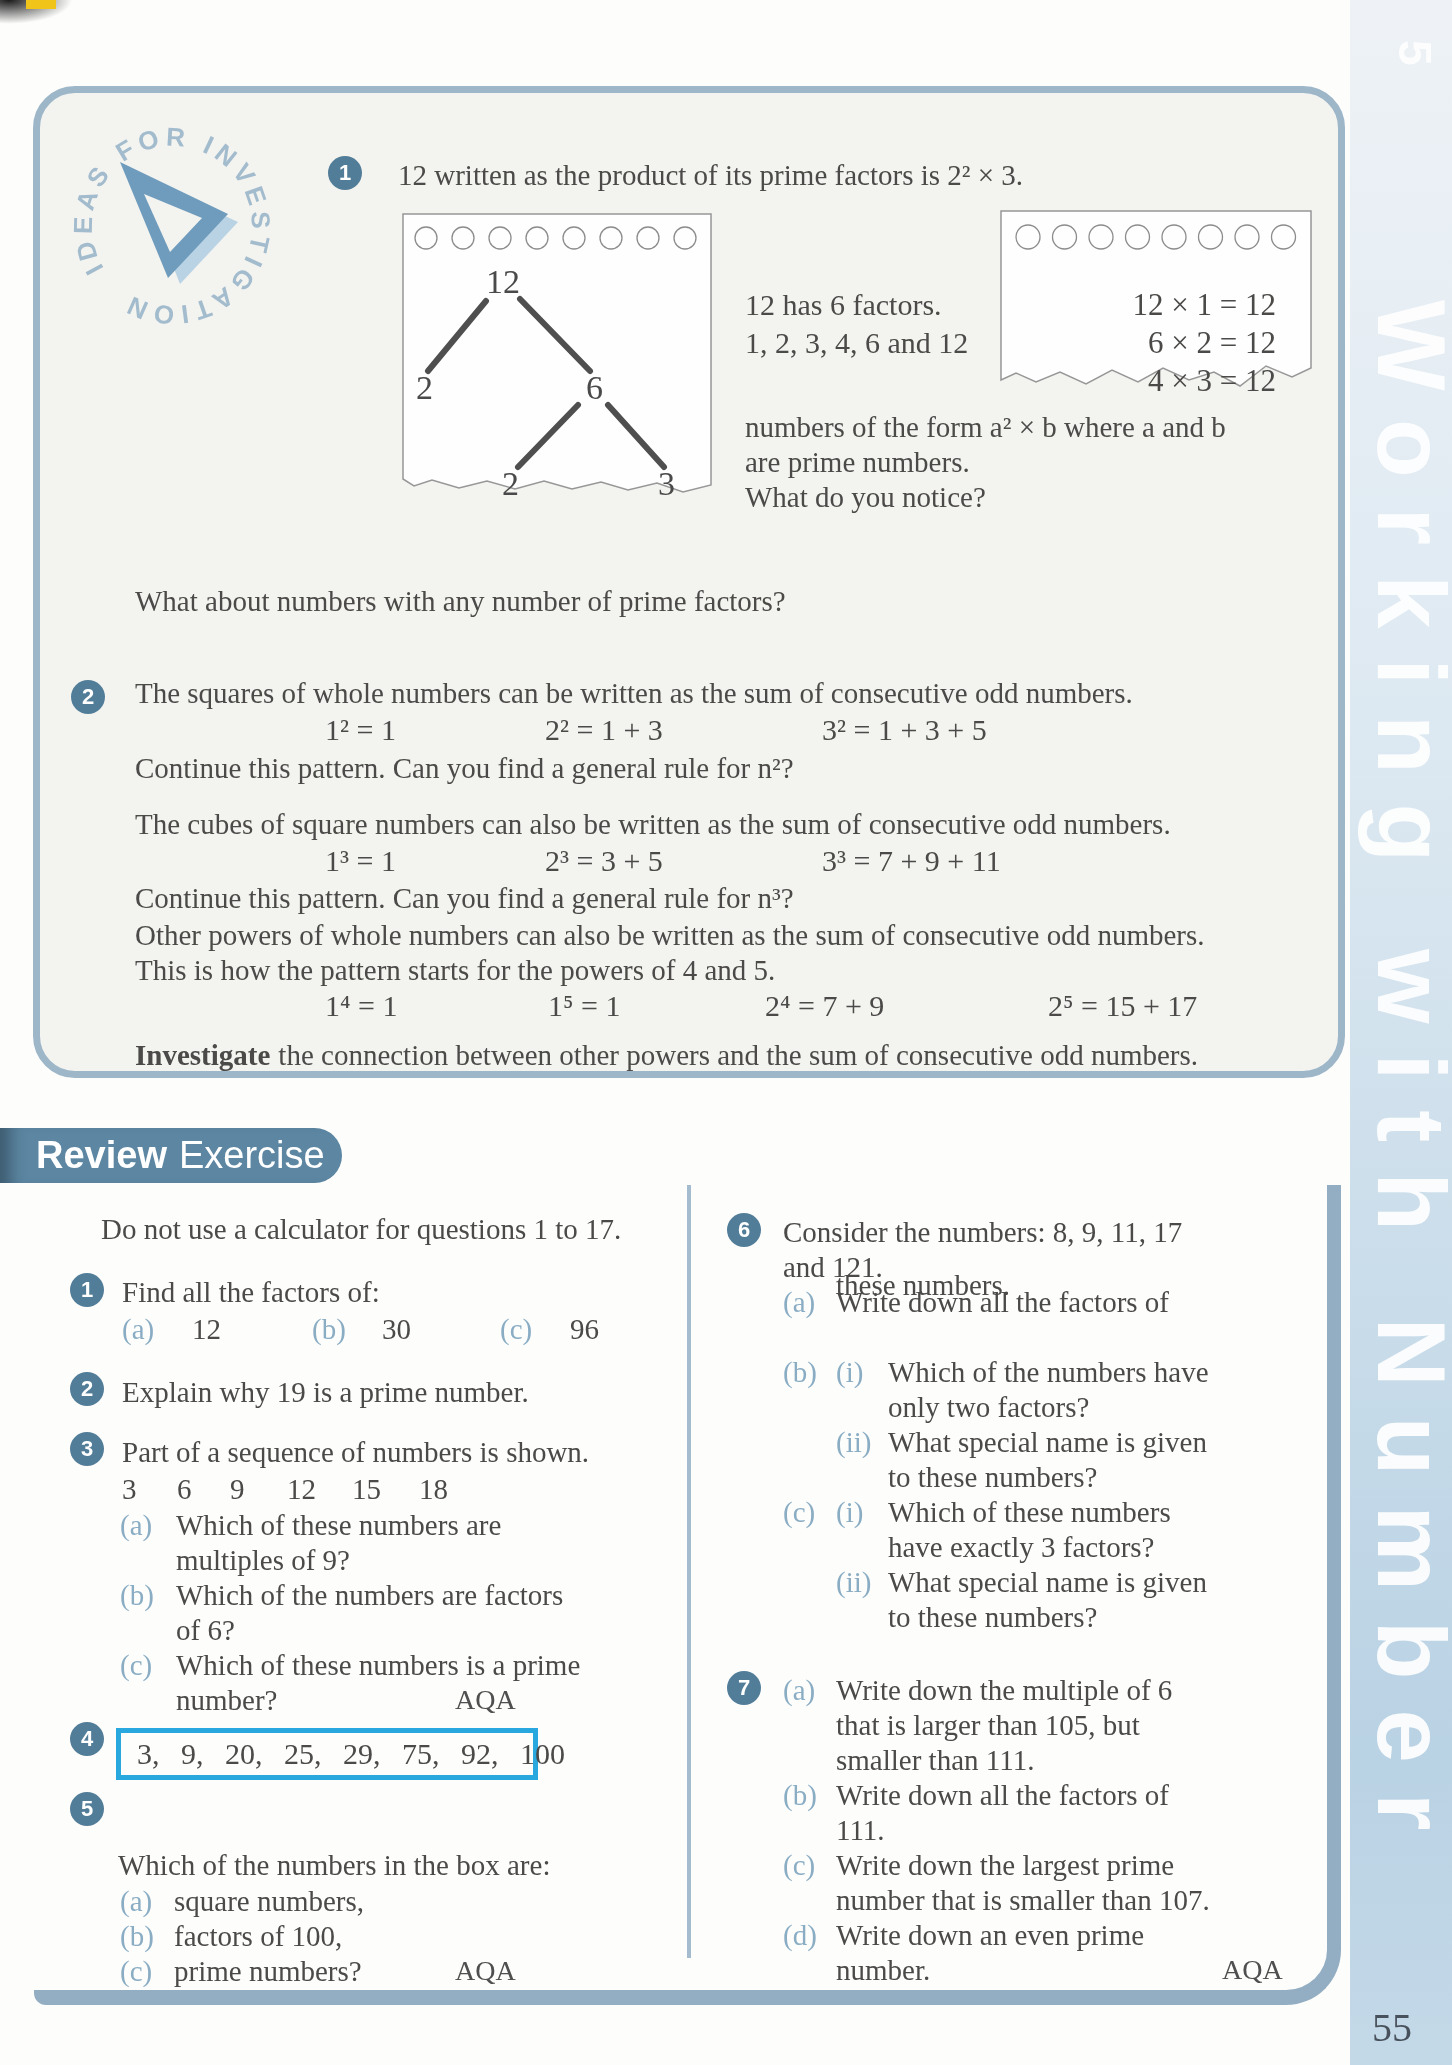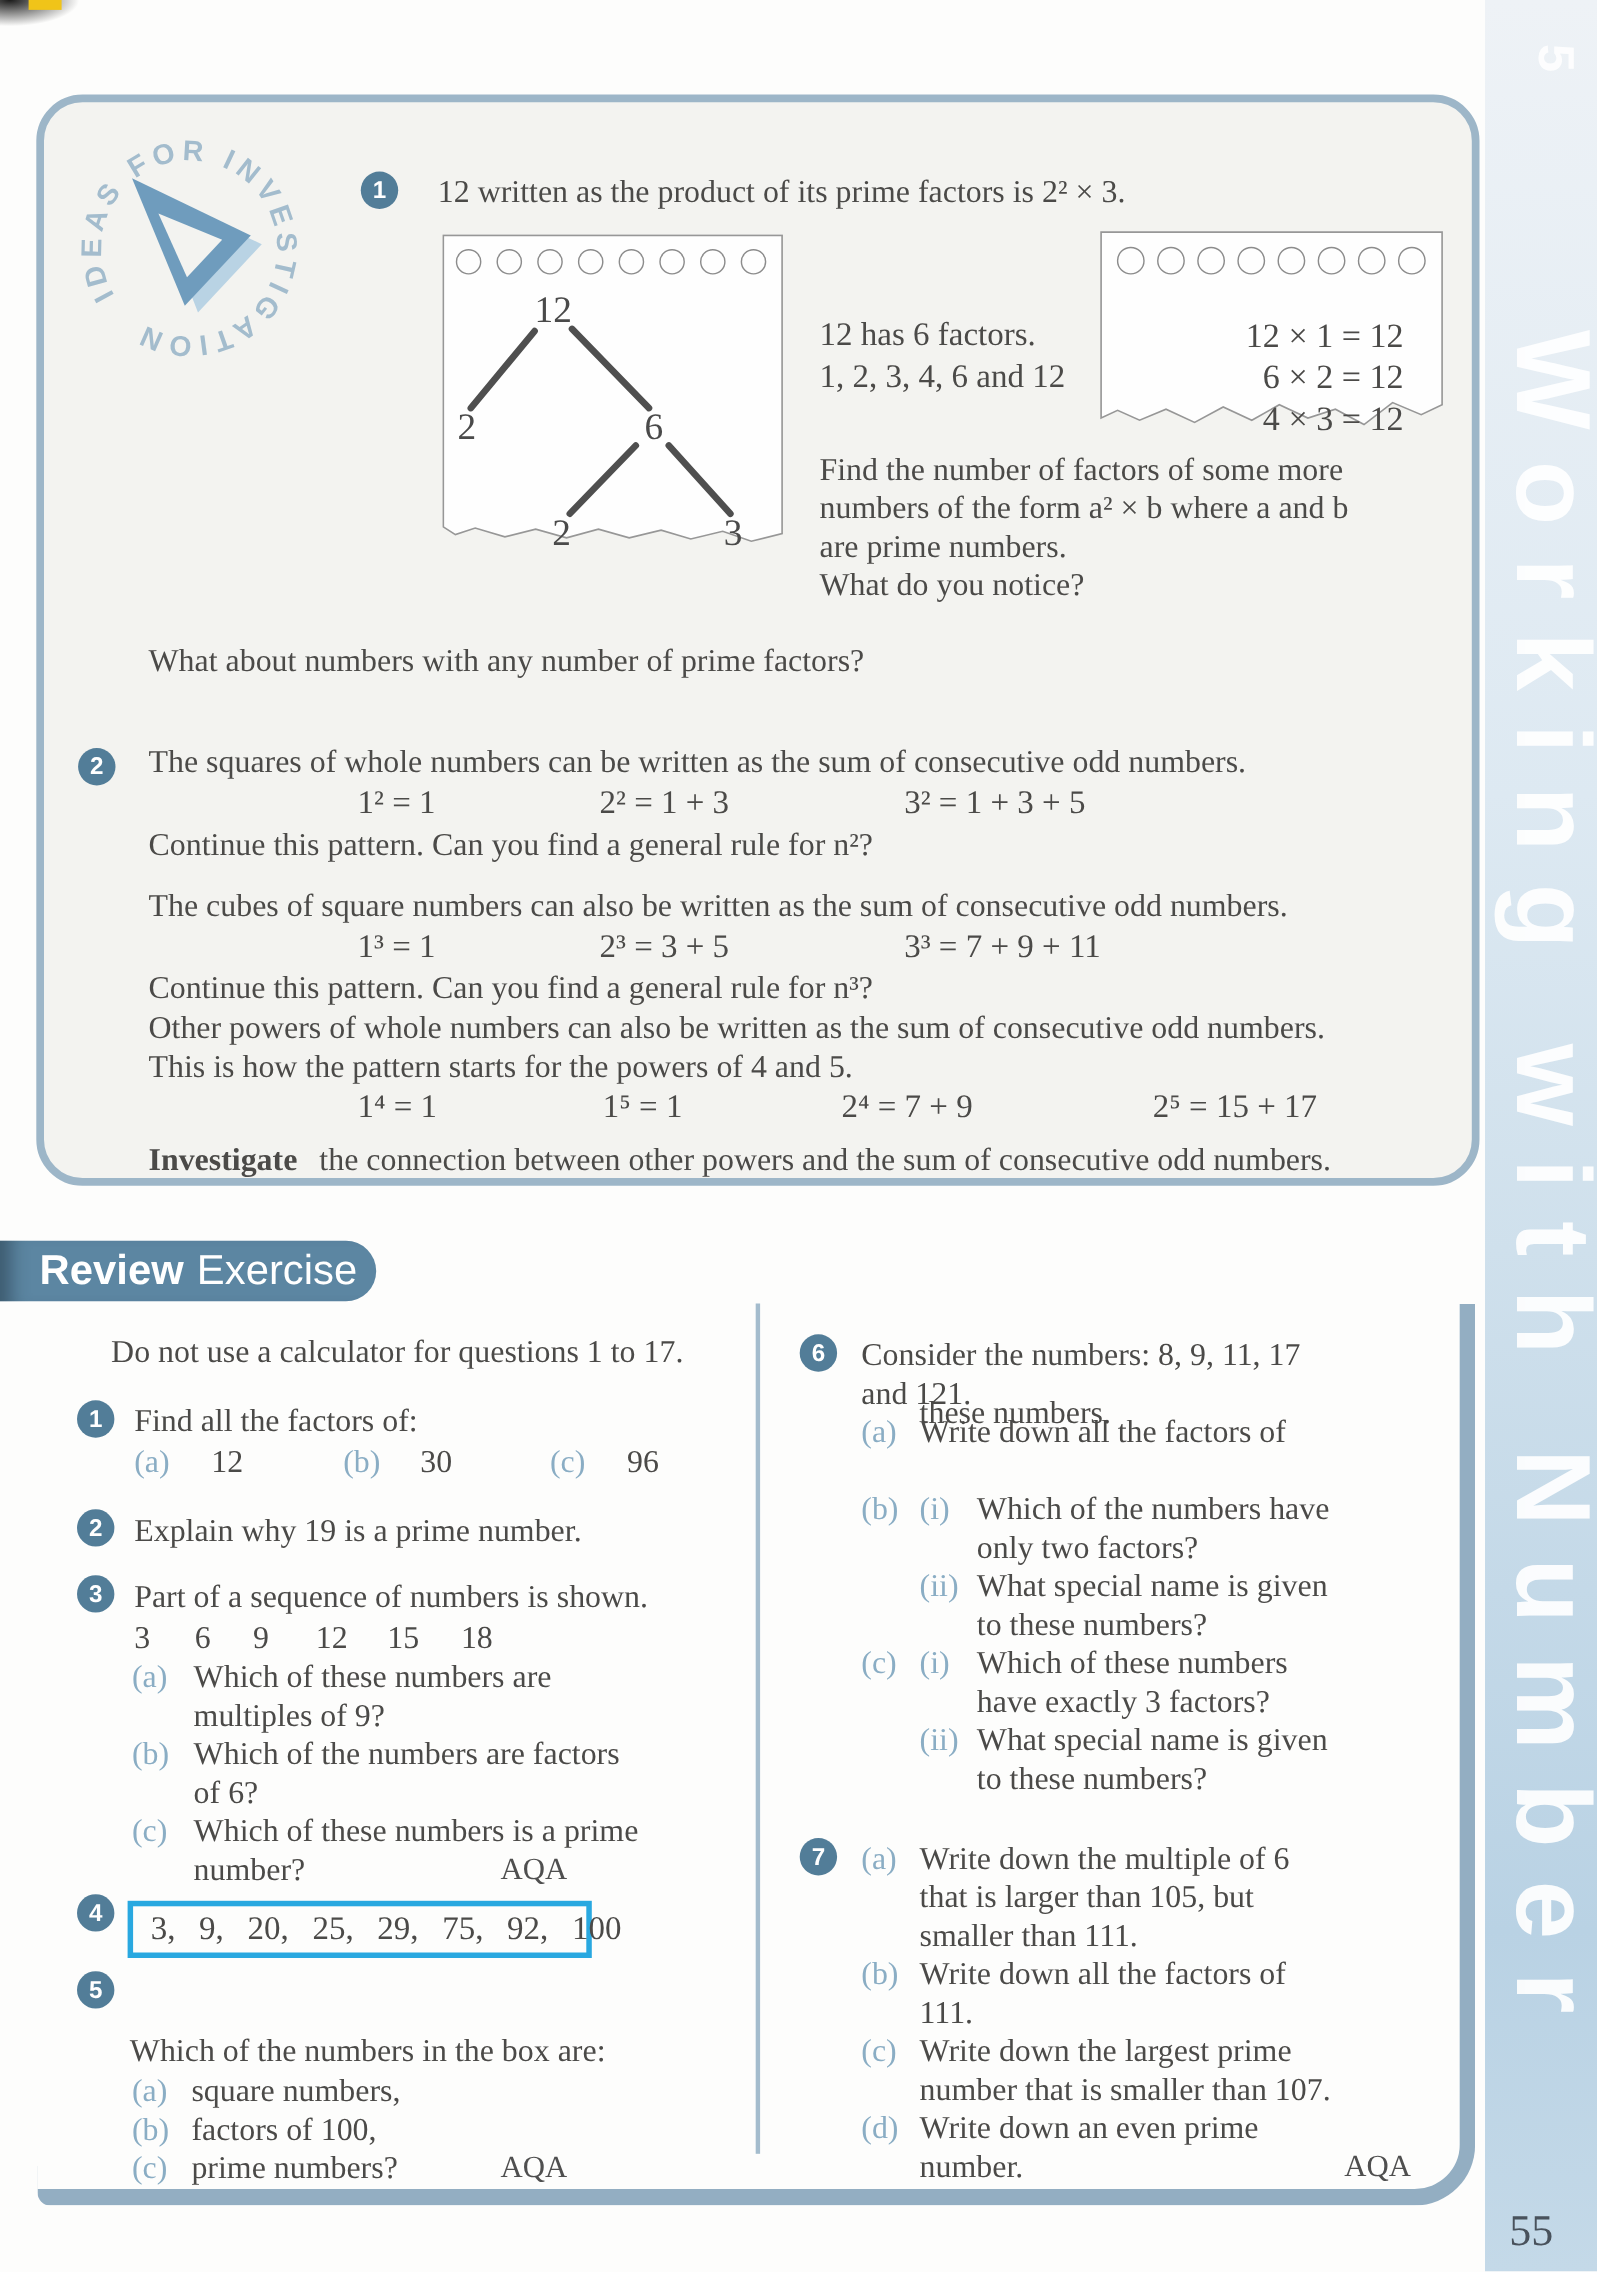--- a/index.html
+++ b/index.html
@@ -120,21 +120,20 @@
         <circle cx="283.5" cy="27" r="12"></circle>
     </g>
   </svg>
   <div class="note-eqs">
     <div>12 × 1 = 12</div>
     <div>6 × 2 = 12</div>
     <div>4 × 3 = 12</div>
   </div>
 
   <div class="abs line" style="left:745px;top:410px">
-    <div>Find the number of factors of some more</div>
     <div>numbers of the form a² × b where a and b</div>
     <div>are prime numbers.</div>
     <div>What do you notice?</div>
   </div>
 
   <div class="abs line" style="left:135px;top:583px;line-height:36px">
     <div>What about numbers with any number of prime factors?</div>
   </div>
 
   <div class="qn" style="left:71px;top:680px">2</div>
@@ -150,21 +149,21 @@
   <div class="abs big" style="left:822px;top:844px">3³ = 7 + 9 + 11</div>
   <div class="abs line" style="left:135px;top:881px">Continue this pattern. Can you find a general rule for n³?</div>
 
   <div class="abs line" style="left:135px;top:918px">Other powers of whole numbers can also be written as the sum of consecutive odd numbers.</div>
   <div class="abs line" style="left:135px;top:953px">This is how the pattern starts for the powers of 4 and 5.</div>
   <div class="abs big" style="left:325px;top:989px">1⁴ = 1</div>
   <div class="abs big" style="left:548px;top:989px">1⁵ = 1</div>
   <div class="abs big" style="left:765px;top:989px">2⁴ = 7 + 9</div>
   <div class="abs big" style="left:1048px;top:989px">2⁵ = 15 + 17</div>
   <div class="abs line" style="left:135px;top:1038px">
-    <b>Investigate</b><span style="margin-left:20px">the connection between other powers and the sum of consecutive odd numbers.</span>
+    <b>Investigate</b><span style="margin-left:8px">the connection between other powers and the sum of consecutive odd numbers.</span>
   </div>
 
   <div class="banner">
     <b>Review</b><span>Exercise</span>
   </div>
 
   <div class="frame"></div>
   <div class="divider"></div>
 
   <div class="abs line" style="left:101px;top:1212px">Do not use a calculator for questions 1 to 17.</div>

